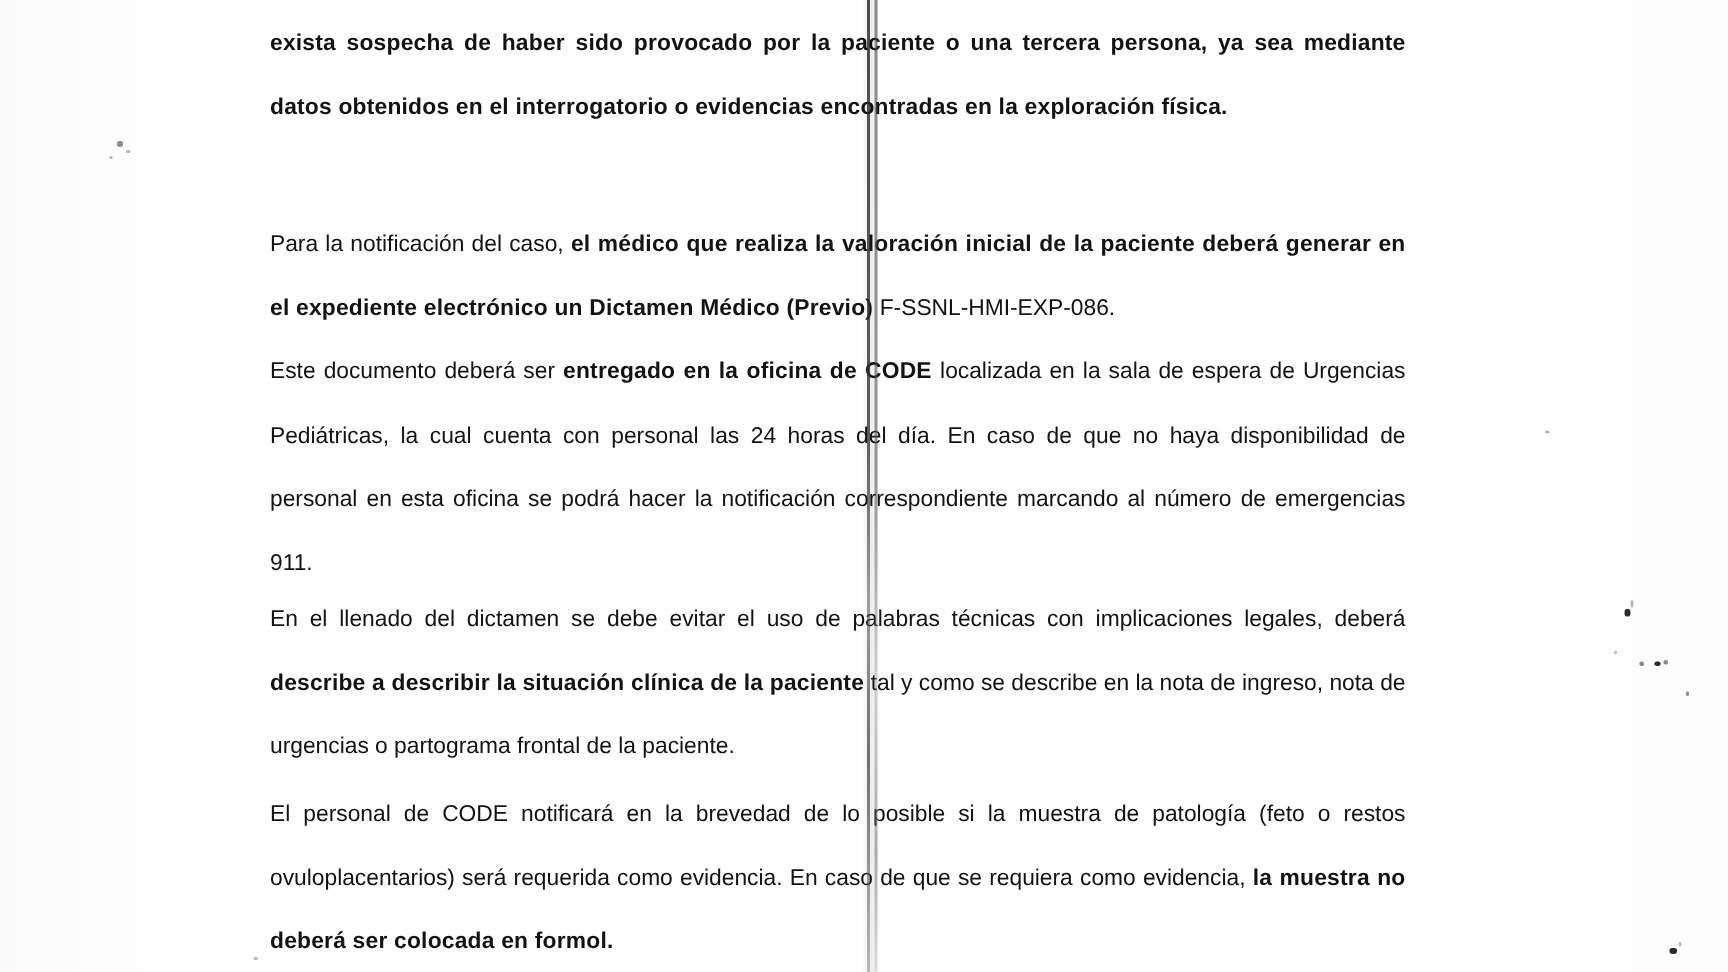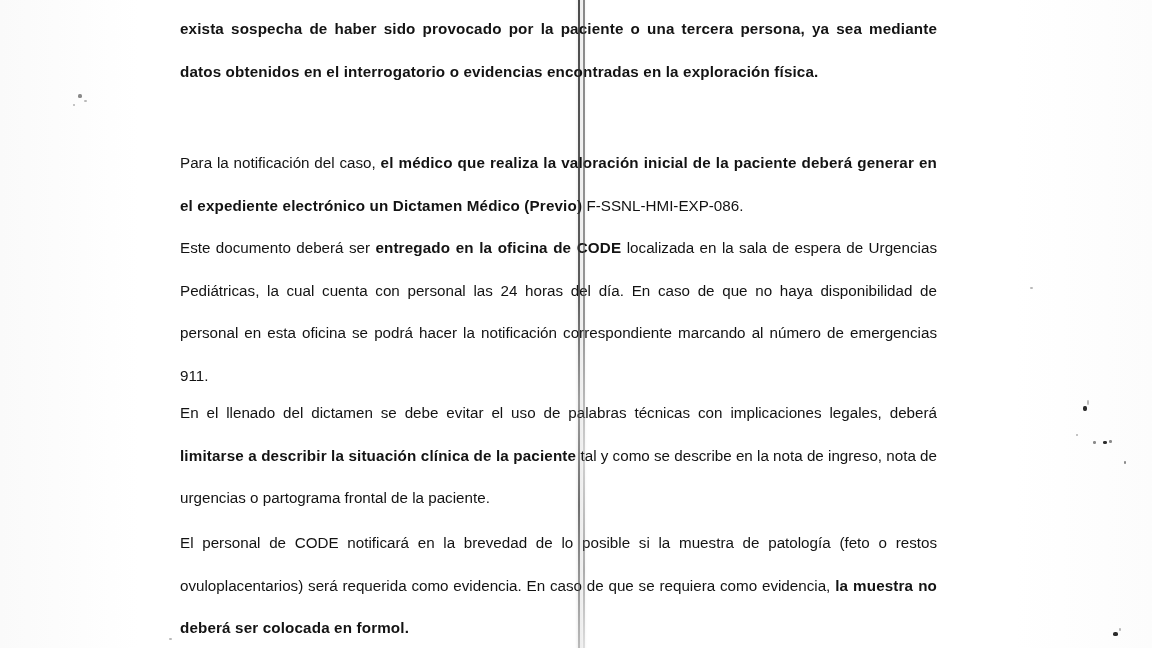--- a/index.html
+++ b/index.html
@@ -134,21 +134,21 @@
 
     <div class="pblock" id="p2">
       <p class="para"><span class="r">Para la notificación del caso, </span><span class="b">el médico que realiza la valoración inicial de la paciente deberá generar en el expediente electrónico un Dictamen Médico (Previo) </span><span class="r">F-SSNL-HMI-EXP-086.</span></p>
     </div>
 
     <div class="pblock" id="p3">
       <p class="para"><span class="r">Este documento deberá ser </span><span class="b">entregado en la oficina de CODE </span><span class="r">localizada en la sala de espera de Urgencias Pediátricas, la cual cuenta con personal las 24 horas del día. En caso de que no haya disponibilidad de personal en esta oficina se podrá hacer la notificación correspondiente marcando al número de emergencias 911.</span></p>
     </div>
 
     <div class="pblock" id="p4">
-      <p class="para"><span class="r">En el llenado del dictamen se debe evitar el uso de palabras técnicas con implicaciones legales, deberá </span><span class="b">limitarse a describir la situación clínica de la paciente </span><span class="r">tal y como se describe en la nota de ingreso, nota de urgencias o partograma frontal de la paciente.</span></p>
+      <p class="para"><span class="r">En el llenado del dictamen se debe evitar el uso de palabras técnicas con implicaciones legales, deberá </span><span class="b">describe a describir la situación clínica de la paciente </span><span class="r">tal y como se describe en la nota de ingreso, nota de urgencias o partograma frontal de la paciente.</span></p>
     </div>
 
     <div class="pblock" id="p5">
       <p class="para"><span class="r">El personal de CODE notificará en la brevedad de lo posible si la muestra de patología (feto o restos ovuloplacentarios) será requerida como evidencia. En caso de que se requiera como evidencia, </span><span class="b">la muestra no deberá ser colocada en formol.</span></p>
     </div>
 
   </div>
 
   <div id="artifact-line-halo"></div>
   <div id="artifact-line-main"></div>

